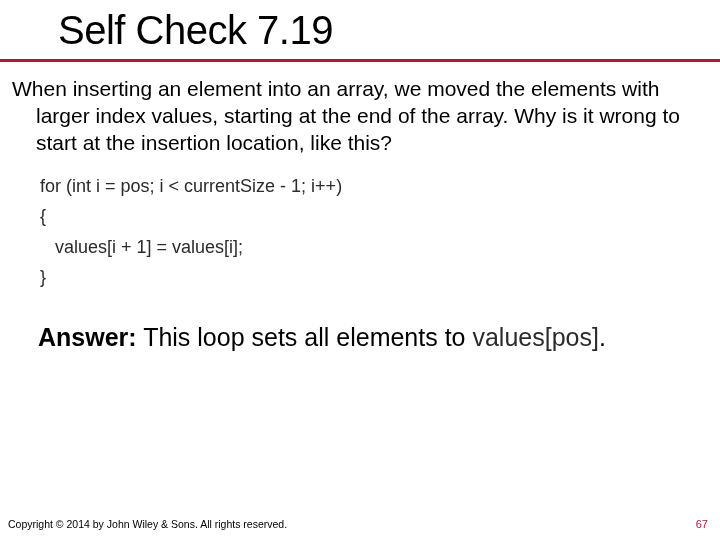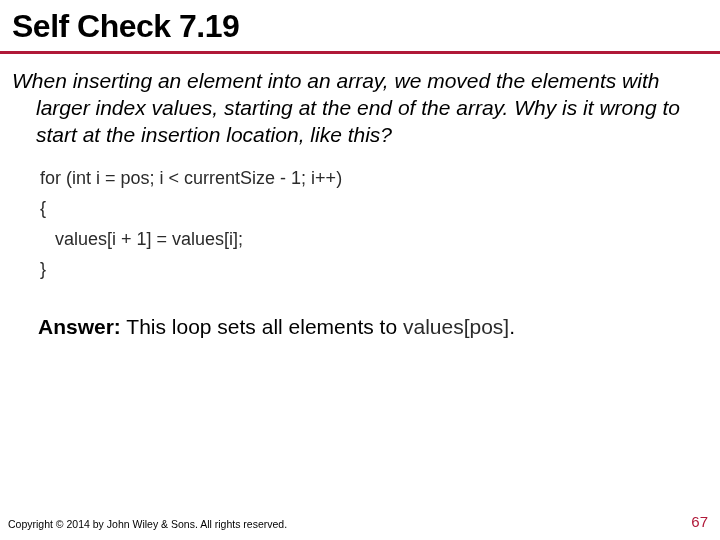--- a/index.html
+++ b/index.html
@@ -9,60 +9,60 @@
     }
     body {
       width: 720px;
       height: 540px;
       background: #ffffff;
       font-family: 'Segoe UI', Tahoma, Geneva, Verdana, sans-serif;
       position: relative;
       overflow: hidden;
     }
     .slide-title {
-      font-size: 32px;
-      font-weight: 700;
+      font-size: 40px;
+      font-weight: 400;
       color: #000000;
       padding: 8px 12px 6px 12px;
       letter-spacing: -0.5px;
+      margin-left: 46px;
     }
     .rule {
       height: 3px;
       background: #b01838;
       margin: 0 0 14px 0;
       width: 100%;
     }
     .body {
       padding: 0 12px;
     }
     .question {
       font-size: 21px;
       color: #000000;
       line-height: 1.28;
       padding-left: 0;
       text-indent: 0;
       margin-bottom: 14px;
-      font-style: italic;
     }
     .question-text {
       display: block;
       padding-left: 24px;
       text-indent: -24px;
     }
     .code-block {
       font-family: Arial, Helvetica, sans-serif;
       font-size: 18px;
       color: #2b2b2b;
       line-height: 1.7;
       padding-left: 28px;
       margin-bottom: 28px;
       white-space: pre;
     }
     .answer {
-      font-size: 21px;
+      font-size: 25px;
       color: #000000;
       padding-left: 26px;
       line-height: 1.3;
     }
     .answer-label {
       font-weight: 700;
     }
     .answer-code {
       font-family: Arial, Helvetica, sans-serif;
       color: #2b2b2b;
@@ -73,21 +73,21 @@
       left: 8px;
       right: 12px;
       display: flex;
       justify-content: space-between;
       align-items: flex-end;
       font-size: 10.5px;
       color: #000000;
     }
     .page-number {
       color: #b01838;
-      font-size: 15px;
+      font-size: 11px;
     }
   </style>
 </head>
 <body>
 
 <div class="slide-title">Self Check 7.19</div>
 <div class="rule"></div>
 
 <div class="body">
   <div class="question">

